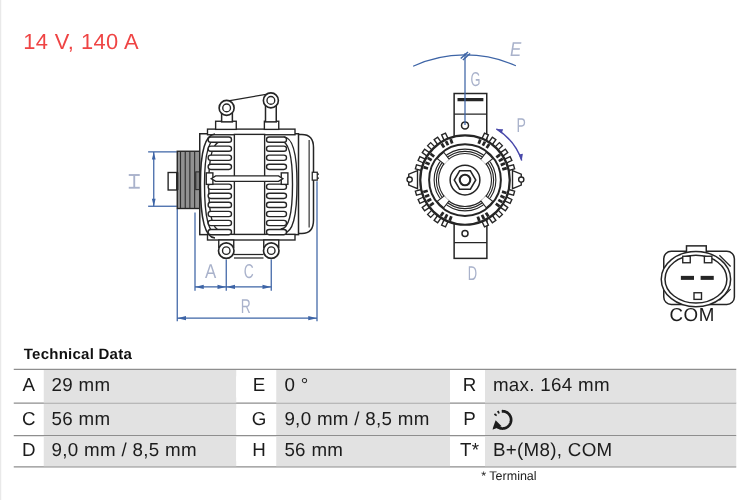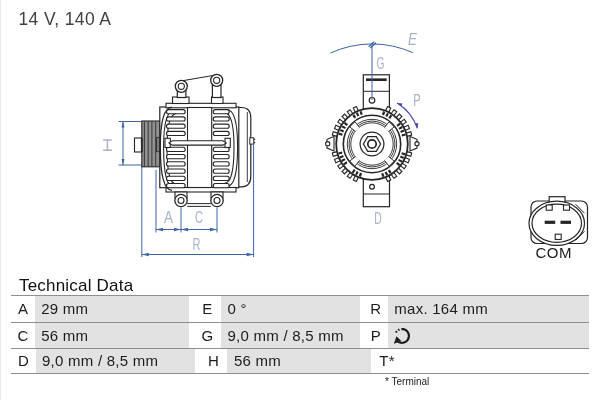--- a/index.html
+++ b/index.html
@@ -1,17 +1,17 @@
 <!DOCTYPE html>
 <html><head><meta charset="utf-8">
 <style>
 html,body{margin:0;padding:0;width:600px;height:400px;background:#fff;overflow:hidden}
 body{font-family:"Liberation Sans",sans-serif;position:relative}
-.hdr{position:absolute;left:18.5px;top:9px;font-size:17.5px;color:#404040;letter-spacing:0.35px}
-.tdh{position:absolute;left:19px;top:275.5px;font-size:17px;font-weight:normal;color:#111;letter-spacing:0.2px}
+.hdr{position:absolute;left:18.5px;top:23px;font-size:17.5px;color:#ef4444;letter-spacing:0.35px}
+.tdh{position:absolute;left:19px;top:275.5px;font-size:12px;font-weight:bold;color:#111;letter-spacing:0.2px}
 .tbl{position:absolute;left:11px;top:295px;width:578px;border-top:1px solid #8e8e8e;font-size:15px;color:#1c1c1c;letter-spacing:0.25px}
 .row{display:flex;border-bottom:1px solid #8e8e8e;align-items:center}
 .r1{height:26px}.r1 span{display:inline-block;transform:translateY(-1.5px)}.r2{height:25px}.r3{height:23.5px}
 .lc{background:#fff;display:flex;align-items:center;justify-content:center}
 .vc{background:#e2e2e2;display:flex;align-items:center;height:100%}
 .l1{width:25px}.v1{width:159px;padding-left:6px;box-sizing:border-box}
 .l2{width:32px;padding-left:5px;box-sizing:border-box}.v2{width:144px;padding-left:7px;box-sizing:border-box}
 .l3{width:29px;padding-left:3px;box-sizing:border-box}.v3{width:207px;padding-left:6px;box-sizing:border-box}
 .term{position:absolute;left:385px;top:375.5px;font-size:10px;font-weight:normal;color:#222}
 .com{position:absolute;left:535.5px;top:244px;font-size:15px;color:#1c1c1c;letter-spacing:0.5px}
@@ -267,16 +267,17 @@
           <path d="M387.8 343.2 L395.3 340.5 L390.5 335.7 Z" fill="#1c1c1c" stroke="none"></path>
         </svg>
       </div>
     </div>
  <div class="row r3">
       <div class="lc l1">D</div>
       <div class="vc v1">9,0 mm / 8,5 mm</div>
       <div class="lc l2">H</div>
       <div class="vc v2">56 mm</div>
       <div class="lc l3">T*</div>
+      <div class="vc v3">B+(M8), COM</div>
     </div>
 </div>
 <div class="term">* Terminal</div>
 <div class="com">COM</div>
 
 </body></html>

